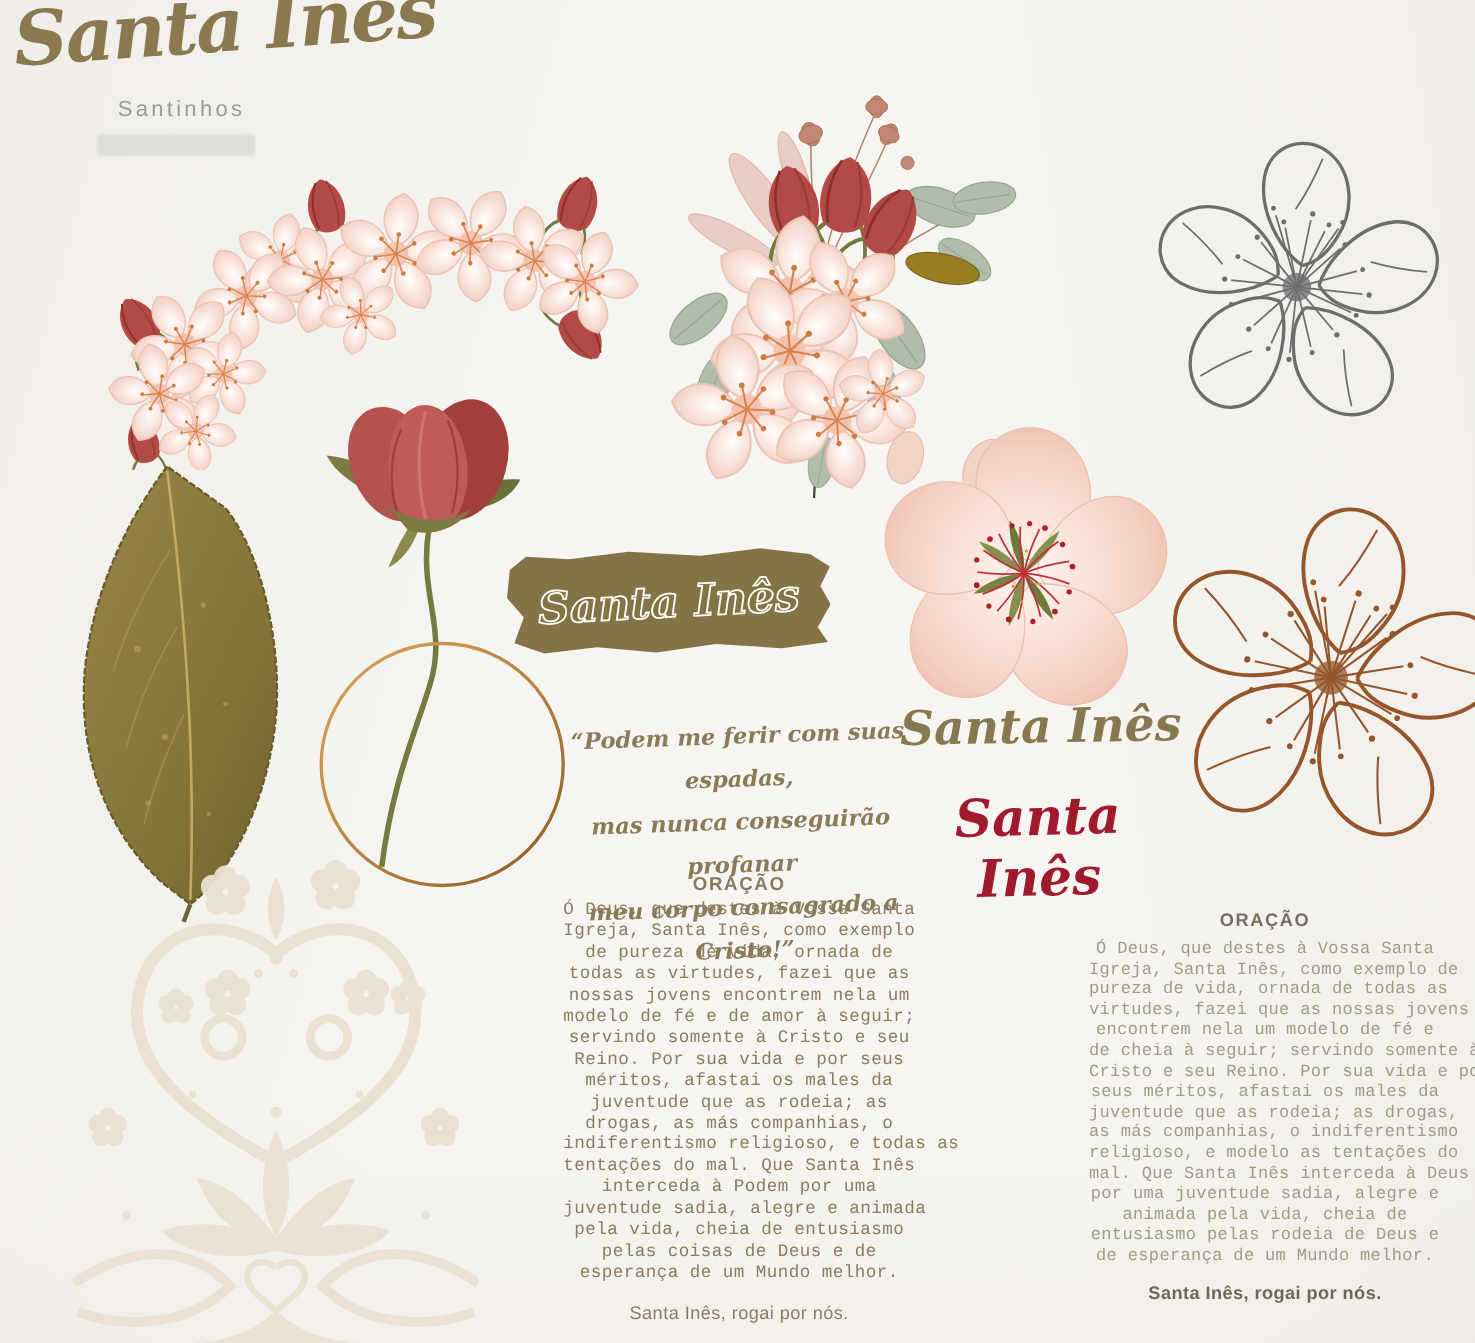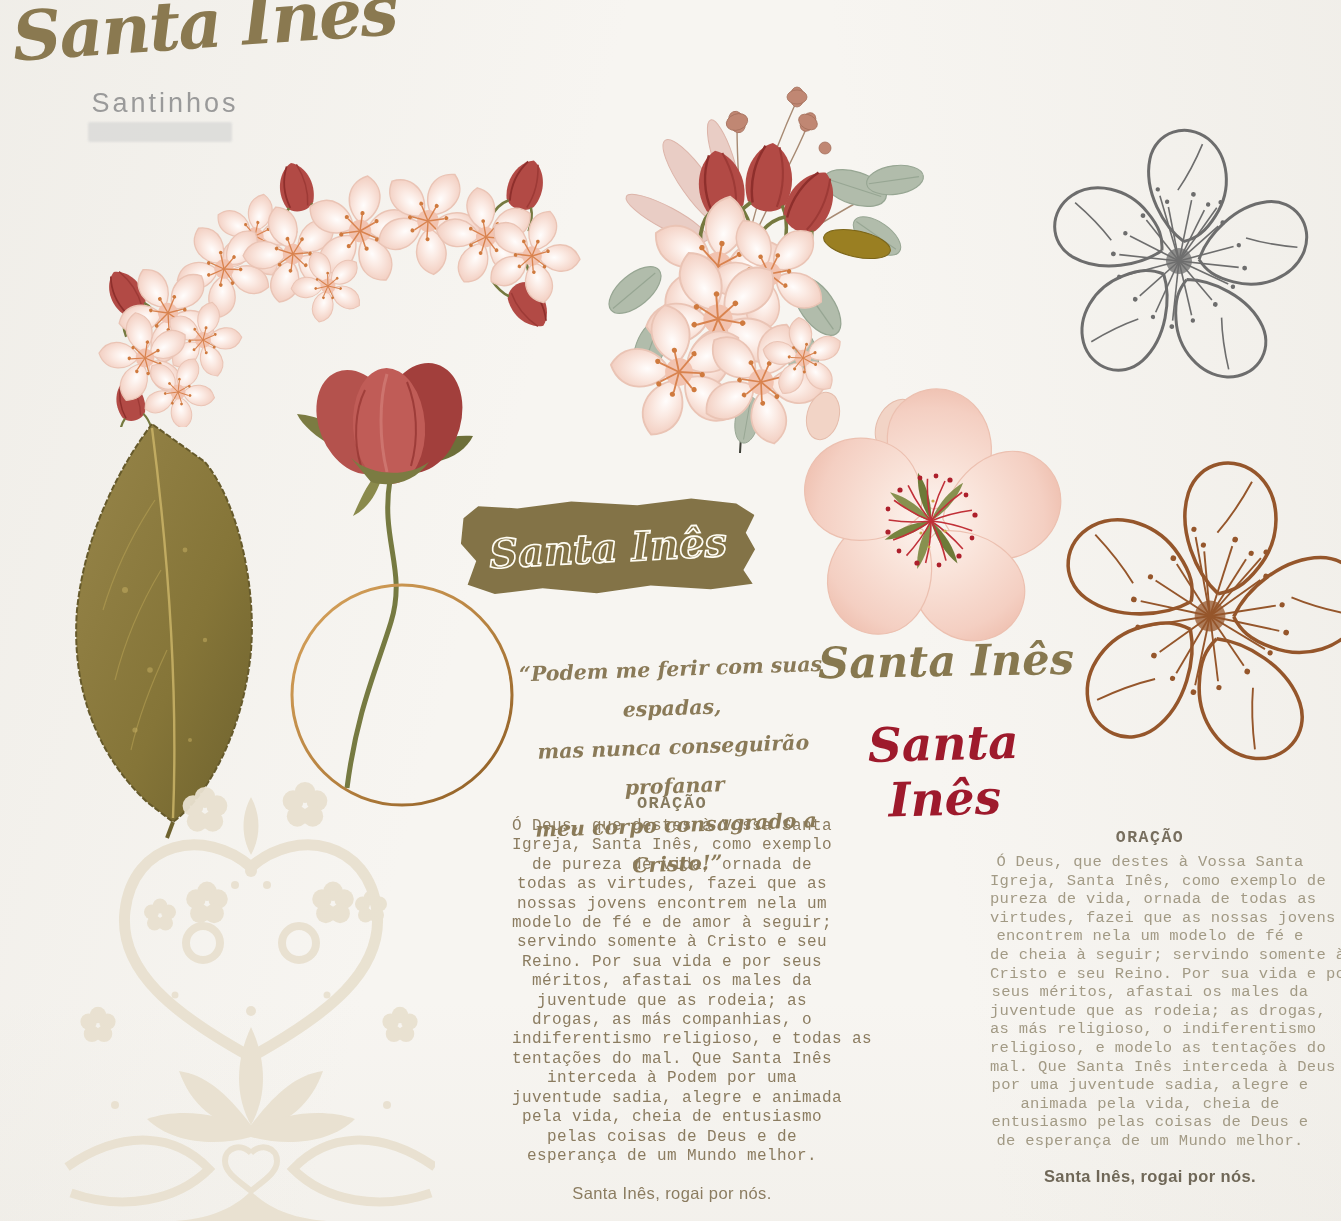--- a/index.html
+++ b/index.html
@@ -9,35 +9,35 @@
     background-image:
       linear-gradient(105deg, rgba(222,219,210,.28) 0%, rgba(222,219,210,0) 38%),
       linear-gradient(262deg, rgba(226,223,215,.30) 0%, rgba(226,223,215,0) 34%),
       linear-gradient(0deg, rgba(231,228,220,.25) 0%, rgba(231,228,220,0) 18%);
     font-family:"Liberation Sans", sans-serif;
   }
   .abs{position:absolute;}
   
   .script{font-family:"DejaVu Serif", serif;font-style:italic;font-weight:700;}
   .main-title{left:10px;top:2px;width:390px;font-size:68px;line-height:1.05;color:#8a7950;transform:rotate(-4deg);transform-origin:left top;letter-spacing:-2px;}
-  .subtitle{left:70px;top:88px;width:190px;text-align:center;font-size:27px;color:#9a9a9a;letter-spacing:3px;font-weight:400;}
+  .subtitle{left:70px;top:88px;width:190px;text-align:center;font-size:20px;color:#9a9a9a;letter-spacing:3px;font-weight:400;}
   .wm-bar{left:88px;top:122px;width:144px;height:20px;background:#dbdbd9;filter:blur(1px);opacity:.85;border-radius:2px;}
   
   .banner{left:458px;top:498px;width:300px;height:98px;background:#837347;
     clip-path:polygon(2% 18%,7% 6%,20% 9%,38% 3%,60% 8%,78% 2%,93% 8%,99% 20%,96% 38%,99% 55%,95% 76%,98% 90%,84% 95%,64% 90%,46% 97%,28% 91%,12% 96%,3% 86%,6% 62%,1% 44%);
     display:flex;align-items:center;justify-content:center;transform:rotate(-1deg);}
   .banner-label{font-size:40px;color:#837347;-webkit-text-stroke:1.6px #fffdf4;text-shadow:0 0 1px #fffdf4;letter-spacing:0px;transform:rotate(-2deg);}
   
   .quote{left:512px;top:650px;width:324px;text-align:center;font-size:20.5px;line-height:39px;color:#8a7a58;transform:rotate(-2deg);font-weight:700;}
   
   .script-olive{left:818px;top:636px;width:256px;text-align:center;font-size:43px;color:#87784f;transform:rotate(-1deg);}
   .script-red{left:812px;top:716px;width:264px;text-align:center;font-size:47px;color:#9e1a2c;transform:rotate(-1.5deg);}
   
   .prayer{text-align:center;}
-  .prayer .heading{font-weight:700;letter-spacing:1.5px;font-family:Liberation Mono, monospace;}
+  .prayer .heading{font-weight:700;letter-spacing:1.5px;}
   .prayer .tline{white-space:nowrap;font-family:Liberation Mono, monospace;}
   .prayer-center{left:512px;top:794px;width:320px;color:#8b7c60;}
   .prayer-center .heading{font-size:17px;color:#867a5e;margin-bottom:4px;}
   .prayer-center .body{font-size:16px;line-height:19.4px;letter-spacing:.4px;}
   .prayer-center .closing{margin-top:18px;font-size:16.5px;letter-spacing:.4px;}
   .prayer-right{left:990px;top:828px;width:320px;color:#a29a85;}
   .prayer-right .heading{font-size:16.5px;color:#776e5e;margin-bottom:6px;}
   .prayer-right .body{font-size:15.5px;line-height:18.6px;letter-spacing:.3px;}
   .prayer-right .closing{margin-top:16px;font-size:16.5px;color:#6f6757;font-weight:700;letter-spacing:.4px;}
 </style>
@@ -409,26 +409,26 @@
   <div class="body">
       <div class="tline">Ó Deus, que destes à Vossa Santa</div>
       <div class="tline">Igreja, Santa Inês, como exemplo de</div>
       <div class="tline">pureza de vida, ornada de todas as</div>
       <div class="tline">virtudes, fazei que as nossas jovens</div>
       <div class="tline">encontrem nela um modelo de fé e</div>
       <div class="tline">de cheia à seguir; servindo somente à</div>
       <div class="tline">Cristo e seu Reino. Por sua vida e por</div>
       <div class="tline">seus méritos, afastai os males da</div>
       <div class="tline">juventude que as rodeia; as drogas,</div>
-      <div class="tline">as más religioso, o indiferentismo</div>
+      <div class="tline">as más companhias, o indiferentismo</div>
       <div class="tline">religioso, e modelo as tentações do</div>
       <div class="tline">mal. Que Santa Inês interceda à Deus</div>
       <div class="tline">por uma juventude sadia, alegre e</div>
       <div class="tline">animada pela vida, cheia de</div>
-      <div class="tline">entusiasmo pelas coisas de Deus e</div>
+      <div class="tline">entusiasmo pelas rodeia de Deus e</div>
       <div class="tline">de esperança de um Mundo melhor.</div>
     </div>
   <div class="closing">Santa Inês, rogai por nós.</div>
 </div>
 
 <svg class="abs" style="left:55px;top:775px;color:#e9e1d0" width="380" height="446" viewBox="0 0 380 446" opacity="0.95">
   <use href="#dmflower" transform="translate(150,35) scale(1.4)"></use>
   <use href="#dmflower" transform="translate(250,30) scale(1.4)"></use>
   <use href="#dmflower" transform="translate(152,128) scale(1.3)"></use>
   <use href="#dmflower" transform="translate(278,128) scale(1.3)"></use>

